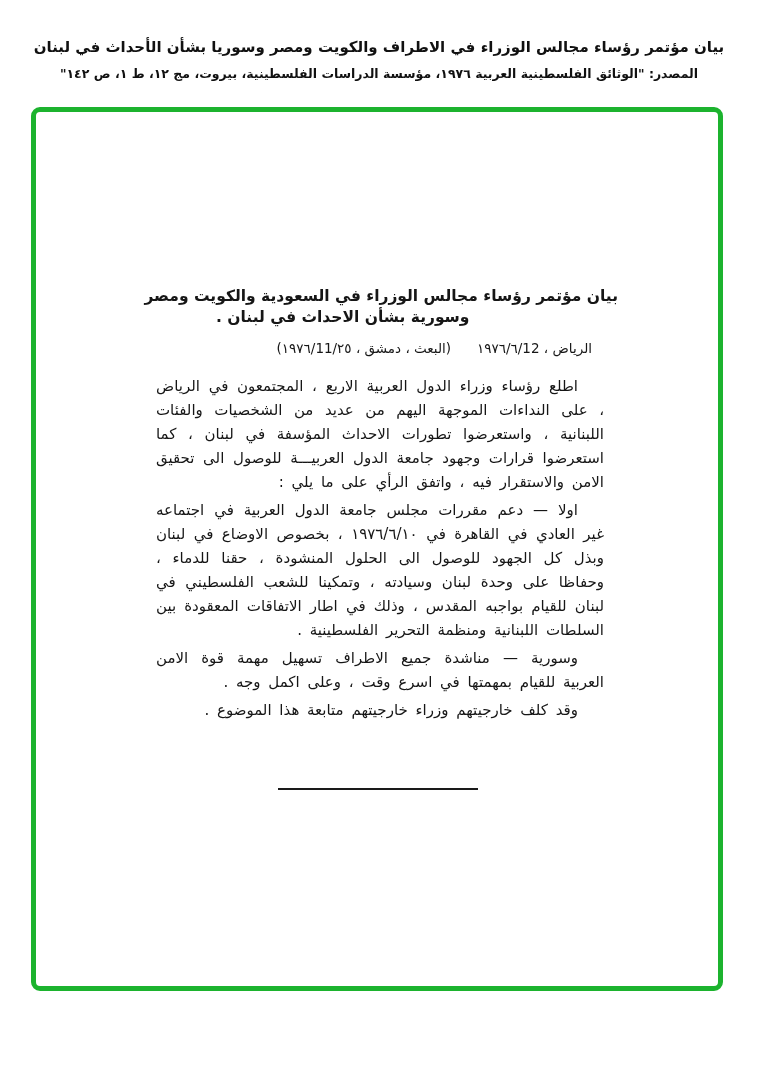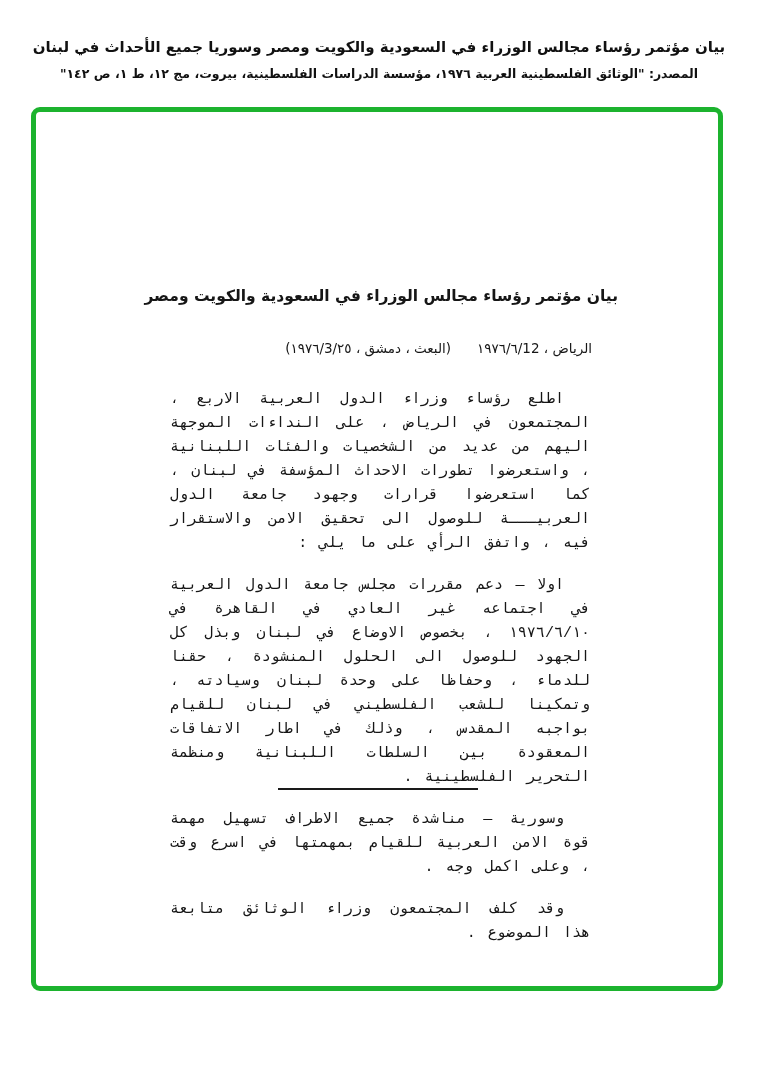--- a/index.html
+++ b/index.html
@@ -76,50 +76,51 @@
     position: absolute;
     left: 116px; top: 258px;
     width: 456px;
     direction: rtl;
     text-align: justify;
     font-size: 15px;
     line-height: 24px;
     word-spacing: 3px;
     color: #161616;
   }
-  .doc-body p { margin: 18px; text-indent: 26px; font-family: Liberation Mono, monospace; }
+  .doc-body p { margin: 4px; text-indent: 26px; }
 
   .divider {
     position: absolute;
     left: 242px; top: 676px;
     width: 200px; height: 2px;
     background: #1a1a1a;
   }
 </style>
 </head>
 <body>
 
 <div class="page-header">
-  <div class="hdr-title">بيان مؤتمر رؤساء مجالس الوزراء في السعودية والكويت ومصر وسوريا جميع الأحداث في لبنان</div>
+  <div class="hdr-title">بيان مؤتمر رؤساء مجالس الوزراء في الاطراف والكويت ومصر وسوريا بشأن الأحداث في لبنان</div>
   <div class="hdr-source">المصدر:  "الوثائق الفلسطينية العربية ١٩٧٦، مؤسسة الدراسات الفلسطينية، بيروت، مج ١٢، ط ١، ص ١٤٢"</div>
 </div>
 
 <div class="doc-frame" style="border-color: rgb(28, 179, 46);">
 
   <div class="doc-title">
     <div class="t-line">بيان مؤتمر رؤساء مجالس الوزراء في السعودية والكويت ومصر</div>
+    <div class="t-line">وسورية بشأن الاحداث في لبنان .</div>
   </div>
 
   <div class="dateline">
     <span>الرياض ، ١٩٧٦/٦/12</span>
-    <span>(البعث ، دمشق ، ١٩٧٦/3/٢٥)</span>
+    <span>(البعث ، دمشق ، ١٩٧٦/11/٢٥)</span>
   </div>
 
   <div class="doc-body">
     <p>اطلع رؤساء وزراء الدول العربية الاربع ، المجتمعون في الرياض ، على النداءات الموجهة اليهم من عديد من الشخصيات والفئات اللبنانية ، واستعرضوا تطورات الاحداث المؤسفة في لبنان ، كما استعرضوا قرارات وجهود جامعة الدول العربيـــة للوصول الى تحقيق الامن والاستقرار فيه ، واتفق الرأي على ما يلي :</p>
     <p>اولا — دعم مقررات مجلس جامعة الدول العربية في اجتماعه غير العادي في القاهرة في ١٩٧٦/٦/١٠ ، بخصوص الاوضاع في لبنان وبذل كل الجهود للوصول الى الحلول المنشودة ، حقنا للدماء ، وحفاظا على وحدة لبنان وسيادته ، وتمكينا للشعب الفلسطيني في لبنان للقيام بواجبه المقدس ، وذلك في اطار الاتفاقات المعقودة بين السلطات اللبنانية ومنظمة التحرير الفلسطينية .</p>
     <p>وسورية — مناشدة جميع الاطراف تسهيل مهمة قوة الامن العربية للقيام بمهمتها في اسرع وقت ، وعلى اكمل وجه .</p>
-    <p>وقد كلف المجتمعون وزراء الوثائق متابعة هذا الموضوع .</p>
+    <p>وقد كلف خارجيتهم وزراء خارجيتهم متابعة هذا الموضوع .</p>
   </div>
 
   <div class="divider" style="background: rgb(26, 26, 26);"></div>
 
 </div>
 
 </body></html>

